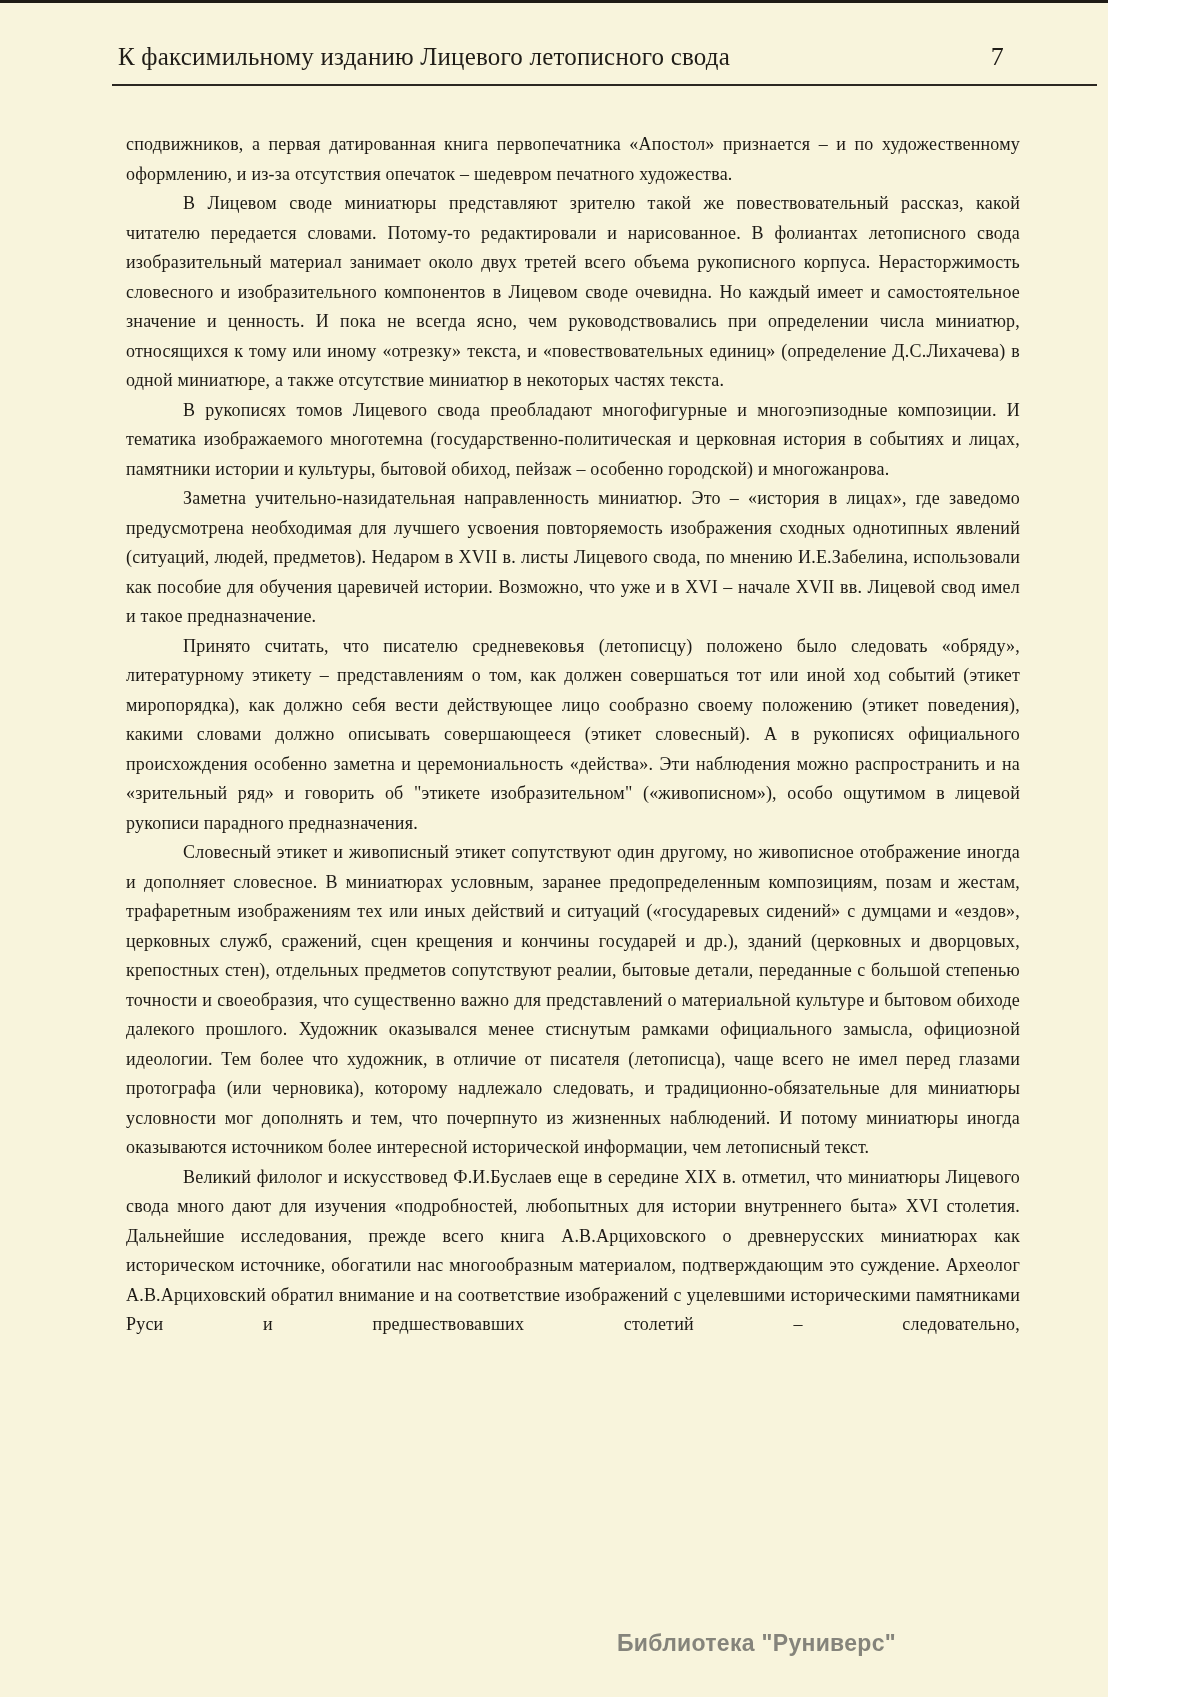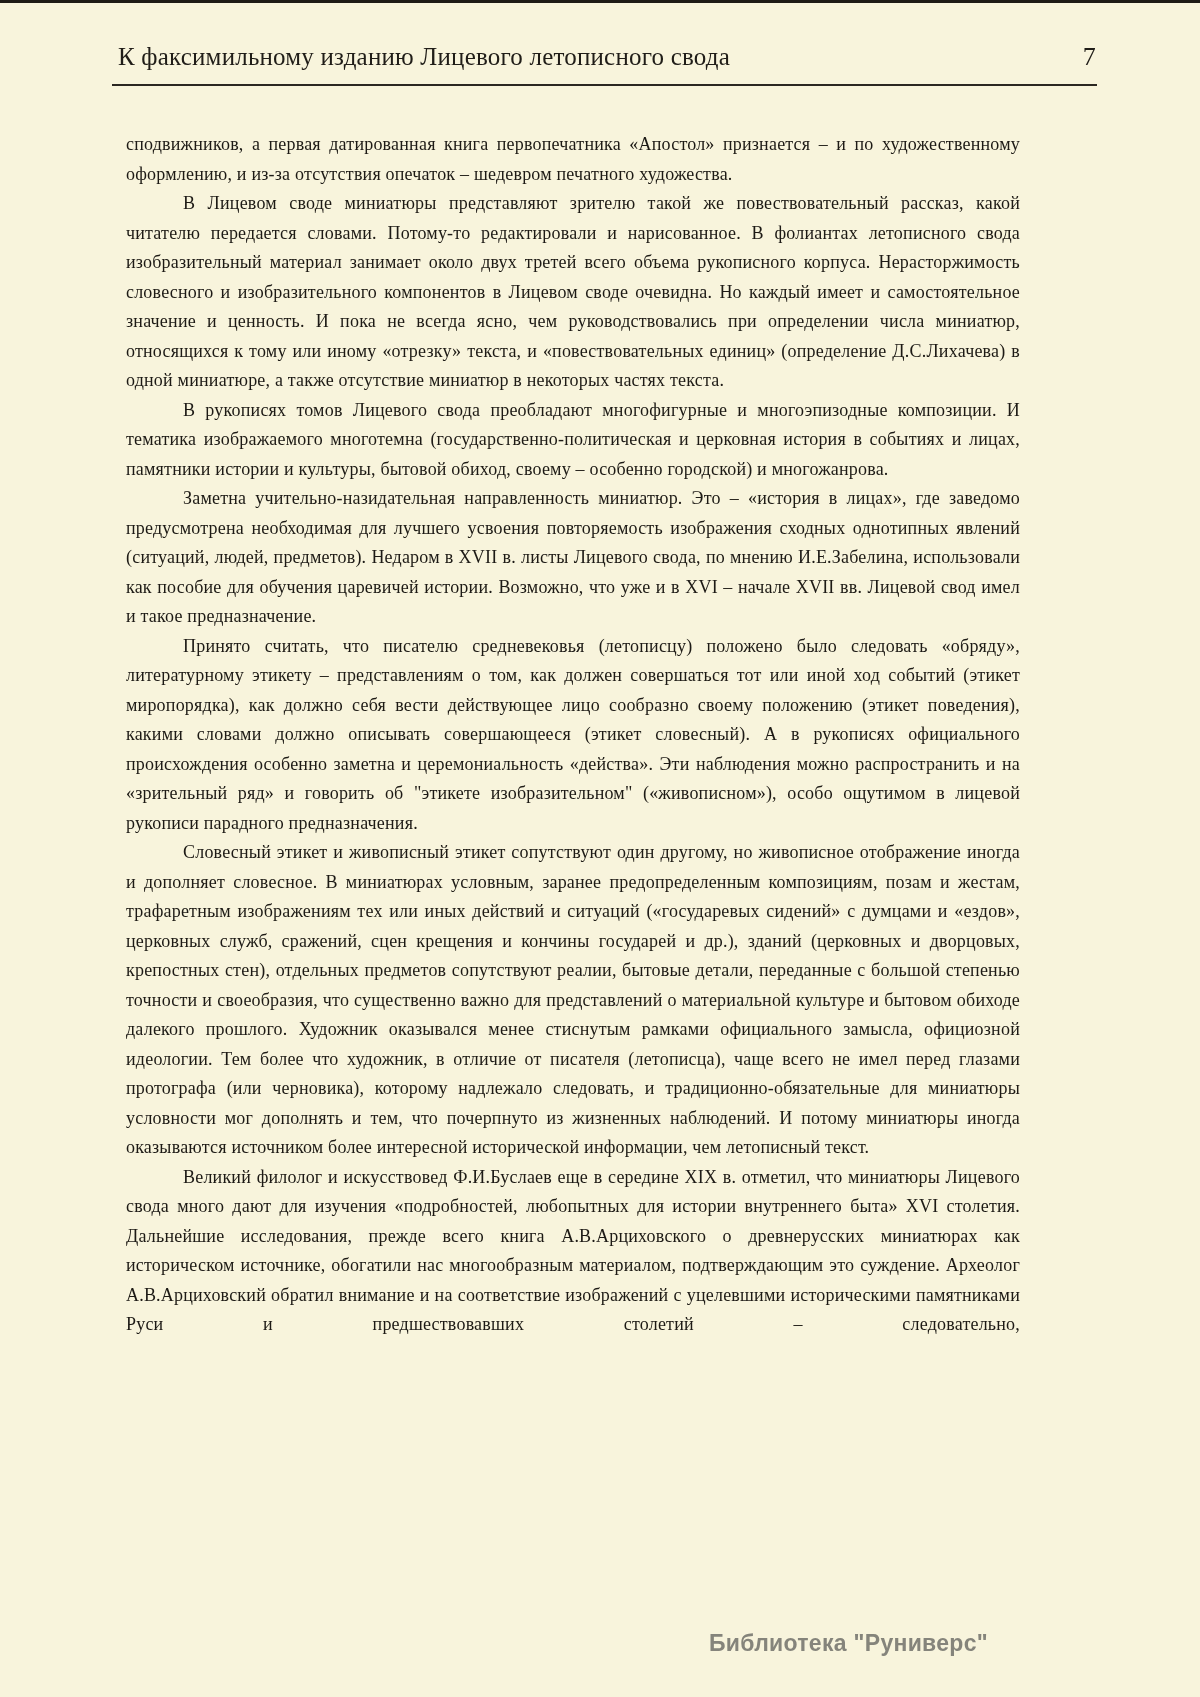--- a/index.html
+++ b/index.html
@@ -1,18 +1,18 @@
 <!DOCTYPE html>
 <html lang="ru"><head>
 <meta charset="utf-8">
 <style>
   html, body { margin: 0; padding: 0; }
   .page {
     position: relative;
-    width: 1200px;
+    width: 1108px;
     height: 1697px;
     background: #f8f4dc;
     font-family: "Liberation Serif", "DejaVu Serif", serif;
     color: #1e1b16;
     overflow: hidden;
   }
   .topline {
     position: absolute;
     top: 0; left: 0;
     width: 100%; height: 3px;
@@ -70,21 +70,21 @@
   <div class="header">
     <span class="title">К факсимильному изданию Лицевого летописного свода</span>
     <span class="pagenum">7</span>
   </div>
 
   <div class="rule"></div>
 
   <div class="bodytext">
     <p class="para cont">сподвижников, а первая датированная книга первопечатника «Апостол» признается – и по художественному оформлению, и из-за отсутствия опечаток – шедевром печатного художества.</p>
     <p class="para">В Лицевом своде миниатюры представляют зрителю такой же повествовательный рассказ, какой читателю передается словами. Потому-то редактировали и нарисованное. В фолиантах летописного свода изобразительный материал занимает около двух третей всего объема рукописного корпуса. Нерасторжимость словесного и изобразительного компонентов в Лицевом своде очевидна. Но каждый имеет и самостоятельное значение и ценность. И пока не всегда ясно, чем руководствовались при определении числа миниатюр, относящихся к тому или иному «отрезку» текста, и «повествовательных единиц» (определение Д.С.Лихачева) в одной миниатюре, а также отсутствие миниатюр в некоторых частях текста.</p>
-    <p class="para">В рукописях томов Лицевого свода преобладают многофигурные и многоэпизодные композиции. И тематика изображаемого многотемна (государственно-политическая и церковная история в событиях и лицах, памятники истории и культуры, бытовой обиход, своему – особенно городской) и многожанрова.</p>
+    <p class="para">В рукописях томов Лицевого свода преобладают многофигурные и многоэпизодные композиции. И тематика изображаемого многотемна (государственно-политическая и церковная история в событиях и лицах, памятники истории и культуры, бытовой обиход, пейзаж – особенно городской) и многожанрова.</p>
     <p class="para">Заметна учительно-назидательная направленность миниатюр. Это – «история в лицах», где заведомо предусмотрена необходимая для лучшего усвоения повторяемость изображения сходных однотипных явлений (ситуаций, людей, предметов). Недаром в XVII в. листы Лицевого свода, по мнению И.Е.Забелина, использовали как пособие для обучения царевичей истории. Возможно, что уже и в XVI – начале XVII вв. Лицевой свод имел и такое предназначение.</p>
     <p class="para">Принято считать, что писателю средневековья (летописцу) положено было следовать «обряду», литературному этикету – представлениям о том, как должен совершаться тот или иной ход событий (этикет миропорядка), как должно себя вести действующее лицо сообразно своему положению (этикет поведения), какими словами должно описывать совершающееся (этикет словесный). А в рукописях официального происхождения особенно заметна и церемониальность «действа». Эти наблюдения можно распространить и на «зрительный ряд» и говорить об "этикете изобразительном" («живописном»), особо ощутимом в лицевой рукописи парадного предназначения.</p>
     <p class="para">Словесный этикет и живописный этикет сопутствуют один другому, но живописное отображение иногда и дополняет словесное. В миниатюрах условным, заранее предопределенным композициям, позам и жестам, трафаретным изображениям тех или иных действий и ситуаций («государевых сидений» с думцами и «ездов», церковных служб, сражений, сцен крещения и кончины государей и др.), зданий (церковных и дворцовых, крепостных стен), отдельных предметов сопутствуют реалии, бытовые детали, переданные с большой степенью точности и своеобразия, что существенно важно для представлений о материальной культуре и бытовом обиходе далекого прошлого. Художник оказывался менее стиснутым рамками официального замысла, официозной идеологии. Тем более что художник, в отличие от писателя (летописца), чаще всего не имел перед глазами протографа (или черновика), которому надлежало следовать, и традиционно-обязательные для миниатюры условности мог дополнять и тем, что почерпнуто из жизненных наблюдений. И потому миниатюры иногда оказываются источником более интересной исторической информации, чем летописный текст.</p>
     <p class="para runs-over">Великий филолог и искусствовед Ф.И.Буслаев еще в середине XIX в. отметил, что миниатюры Лицевого свода много дают для изучения «подробностей, любопытных для истории внутреннего быта» XVI столетия. Дальнейшие исследования, прежде всего книга А.В.Арциховского о древнерусских миниатюрах как историческом источнике, обогатили нас многообразным материалом, подтверждающим это суждение. Археолог А.В.Арциховский обратил внимание и на соответствие изображений с уцелевшими историческими памятниками Руси и предшествовавших столетий – следовательно,</p>
   </div>
 
   <div class="footer">Библиотека "Руниверс"</div>
 
 </div>
 

